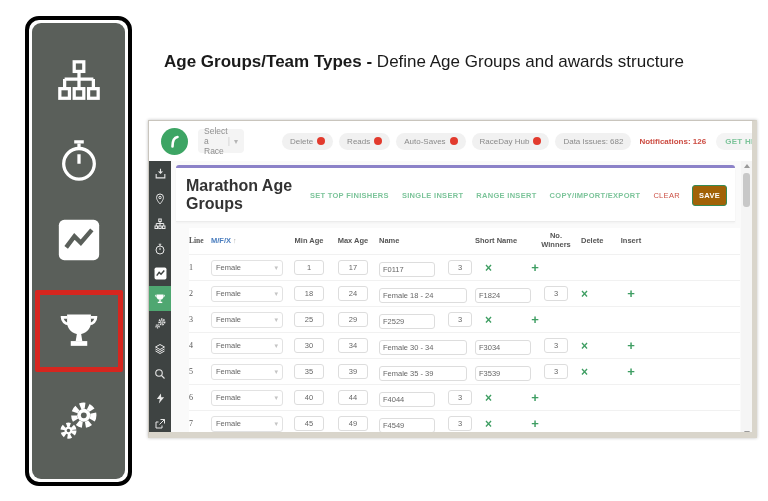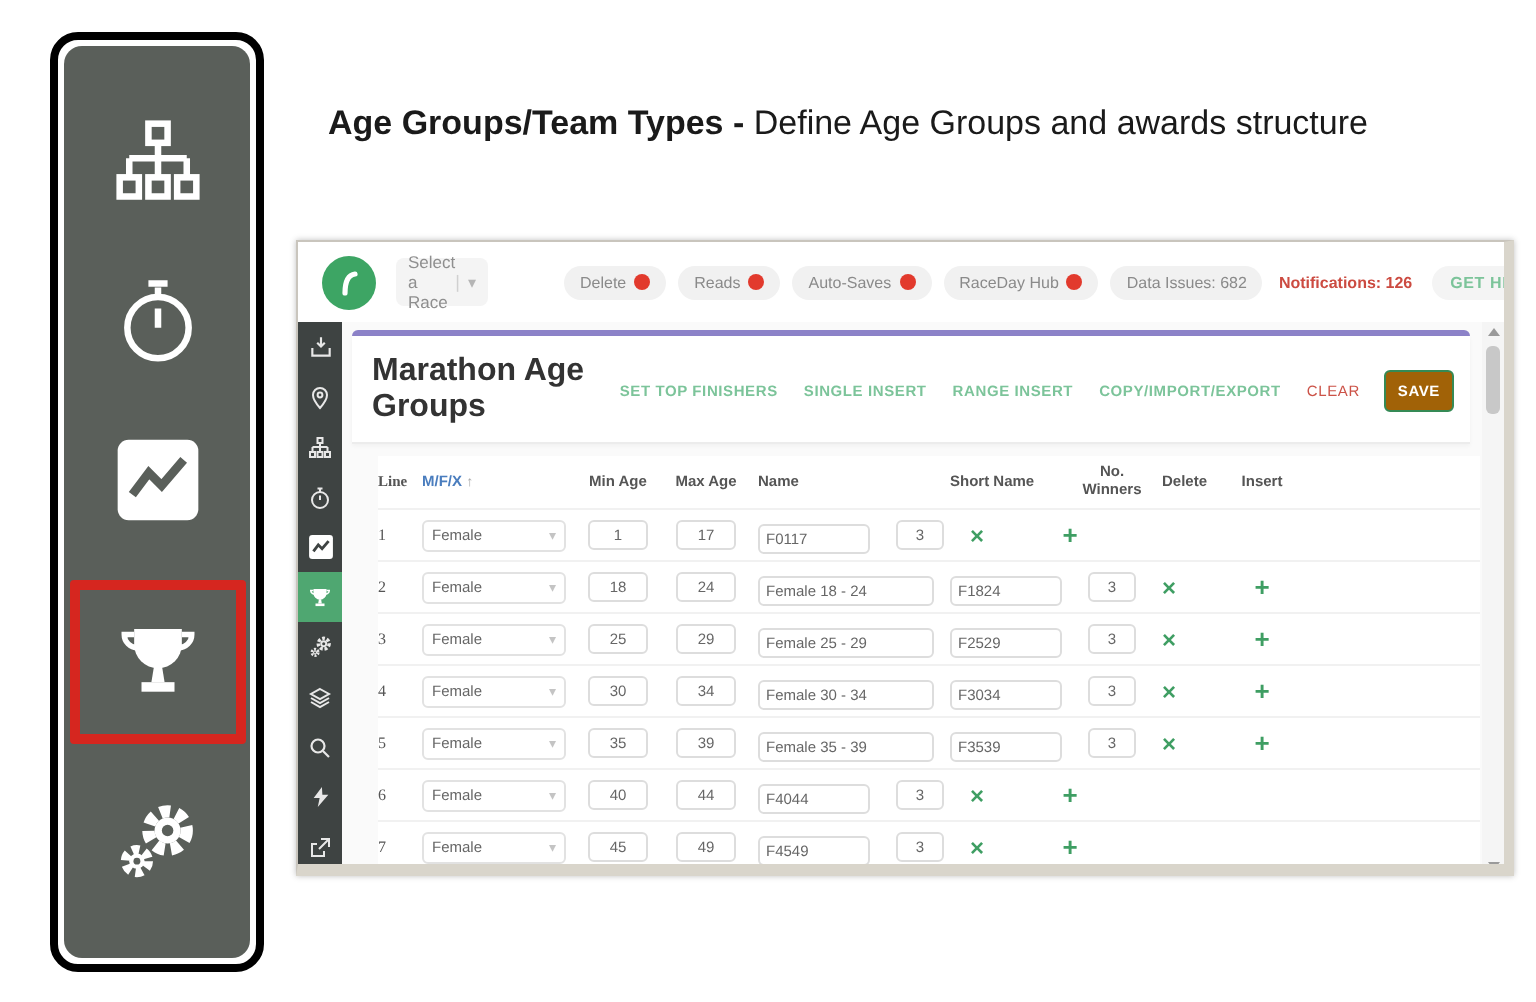--- a/index.html
+++ b/index.html
@@ -370,21 +370,20 @@
         <span>Female</span>
         <span class="chev">▾</span>
       </span>
     </span>
     <span class="cell c-min">
                   <input class="tin num" value="25" style="">
                 </span>
     <span class="cell c-max">
                   <input class="tin num" value="29" style="">
                 </span>
-    <span class="cell c-name"><input class="tin name" value="Female 25 - 29" style=""></span>
     <span class="cell c-short"><input class="tin short" value="F2529" style=""></span>
     <span class="cell c-win">
                   <input class="tin win" value="3" style="">
                 </span>
     <span class="cell c-del x-icon">×</span>
     <span class="cell c-ins plus-icon">+</span>
   </div>
               <div class="trow">
     <span class="cell c-line line-num">4</span>
     <span class="cell c-sel">

